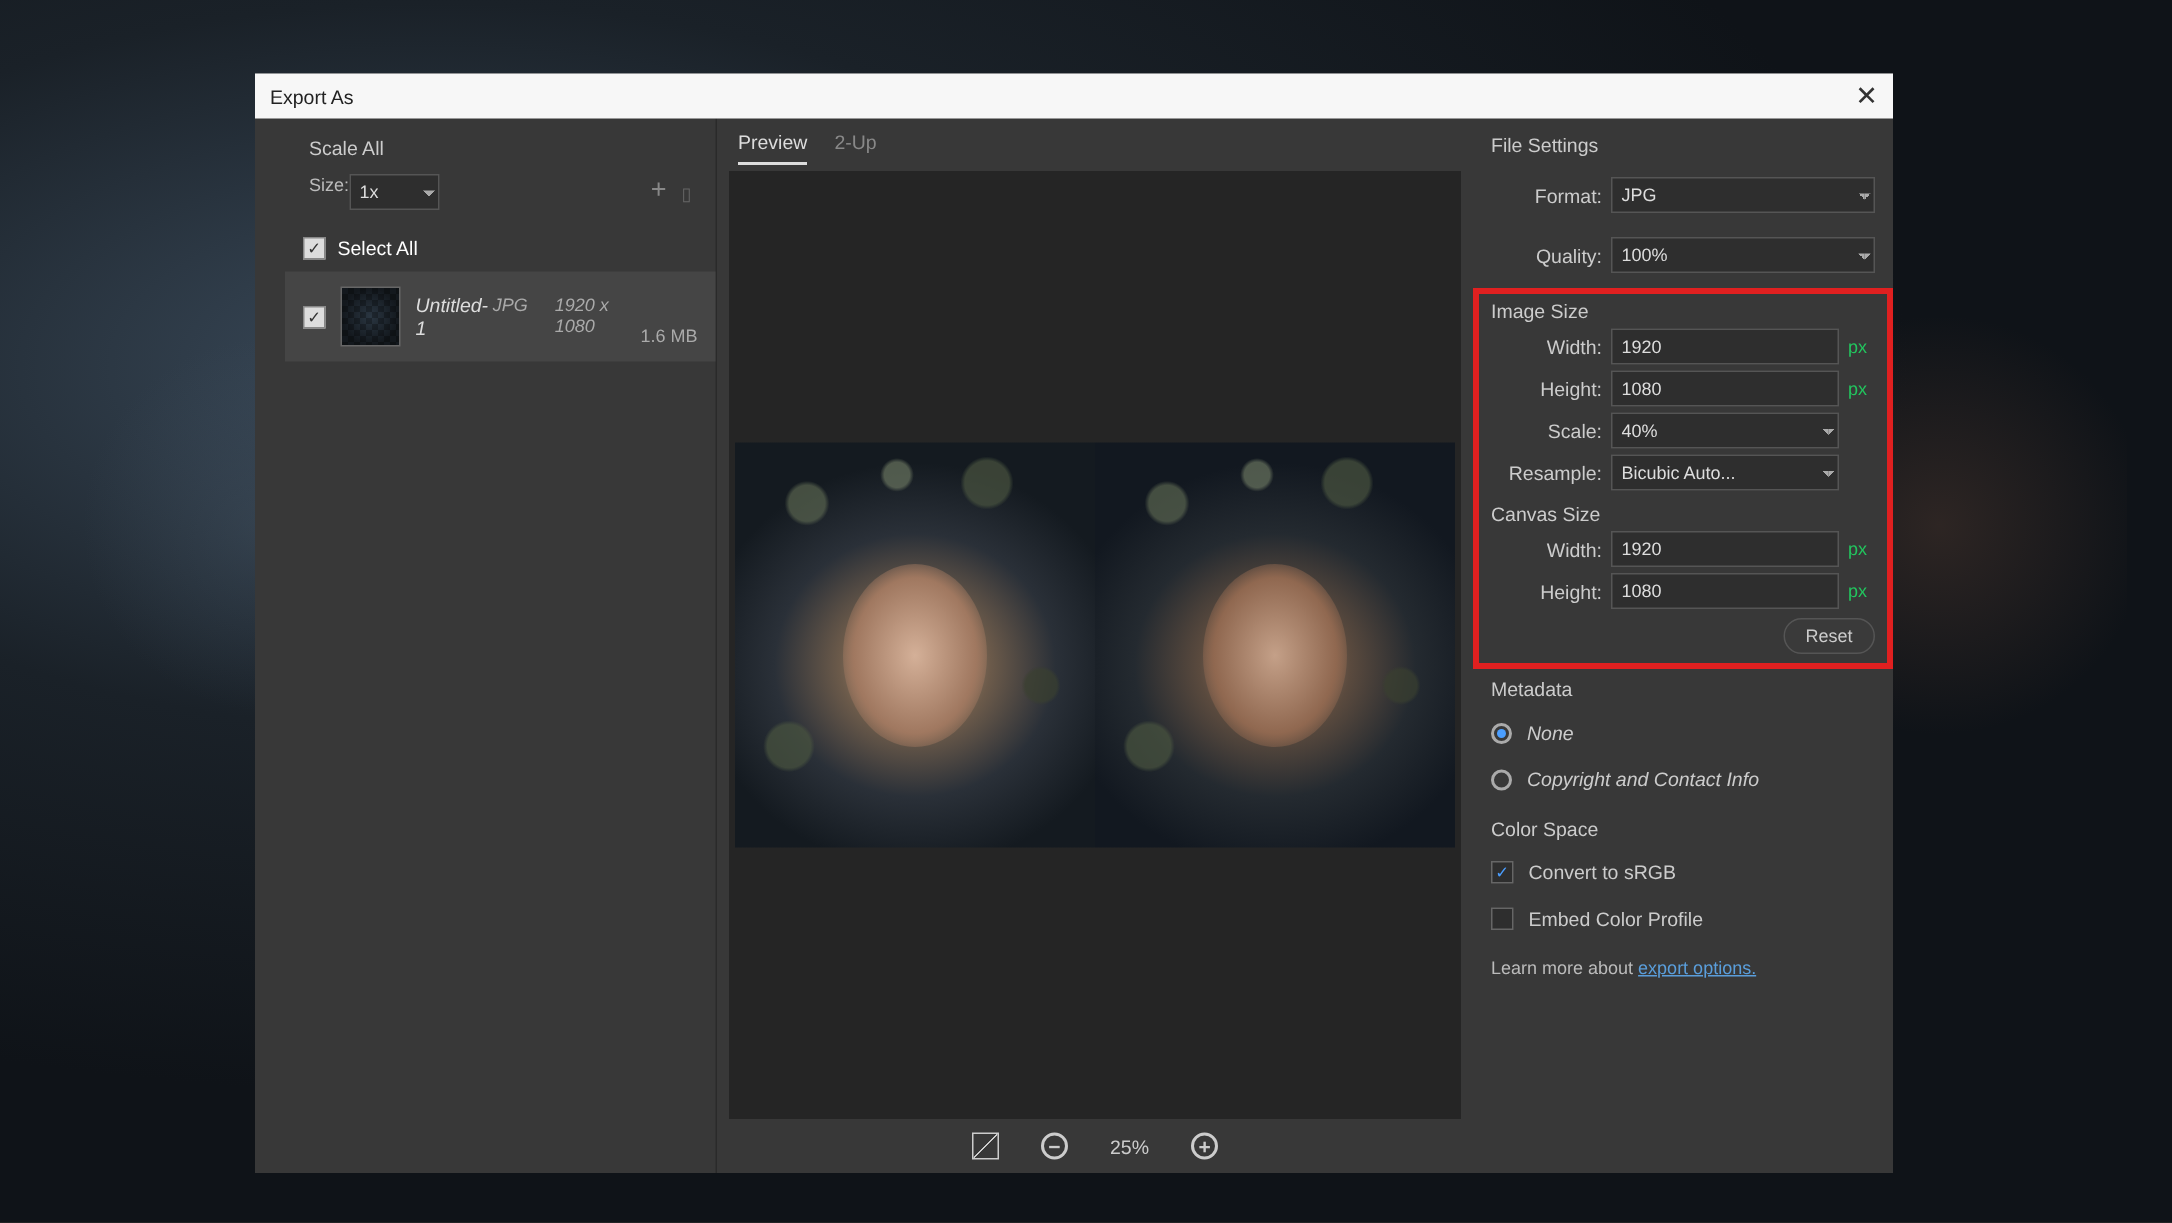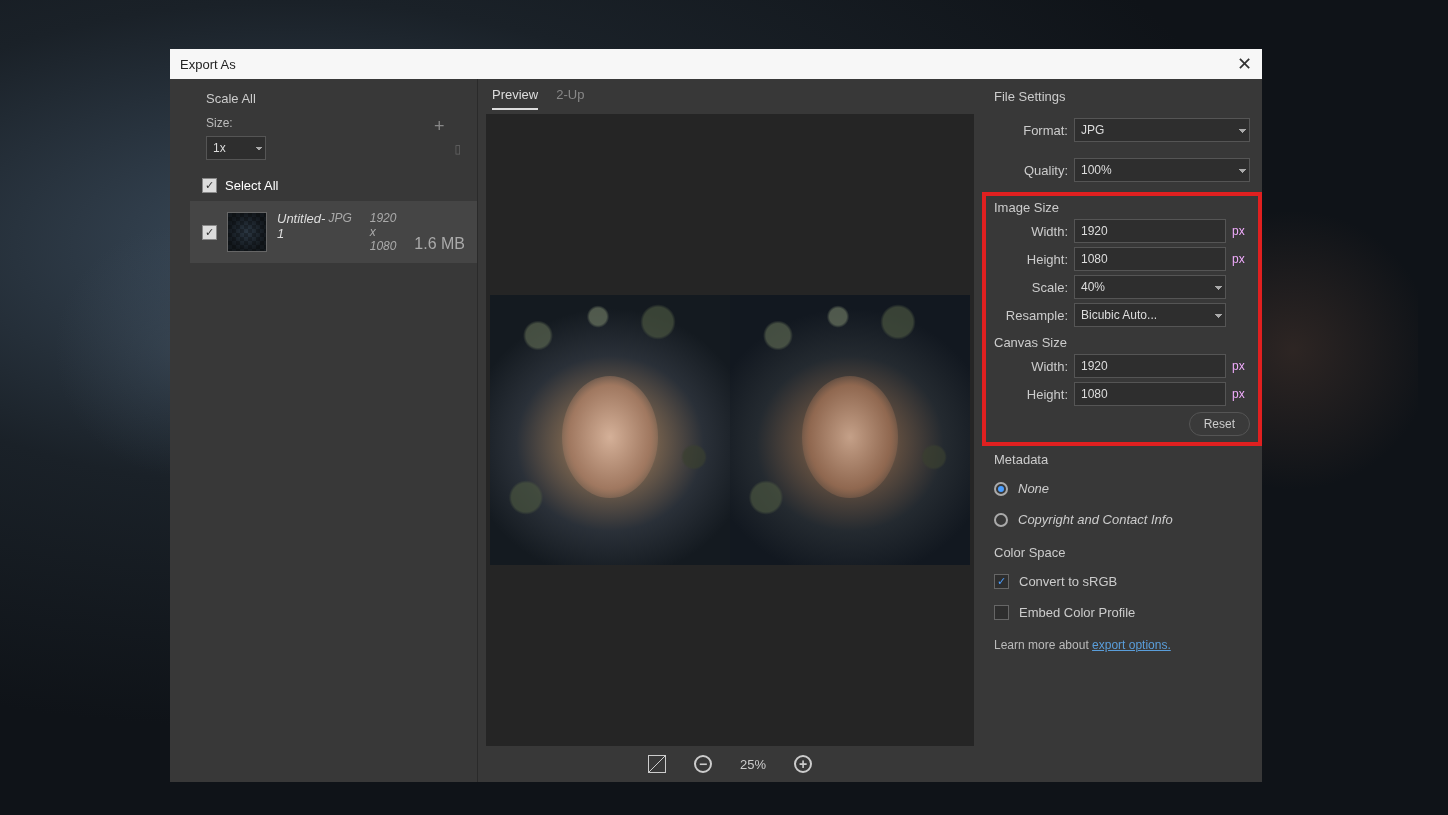--- a/index.html
+++ b/index.html
@@ -11,21 +11,21 @@
   .bg::after{right:30px;top:100px;width:250px;height:500px;background:radial-gradient(circle,#6a4a3a55 0%,transparent 50%);}
   
   .dialog { position:absolute; left:170px; top:49px; width:1092px; height:733px; background:#383838; display:flex; flex-direction:column; }
   .titlebar { height:30px; background:#f7f7f7; display:flex; align-items:center; padding:0 10px; font-size:13px; color:#222; position:relative; }
   .titlebar .close { position:absolute; right:10px; font-size:18px; color:#333; cursor:pointer; }
   
   .body { flex:1; display:flex; background:#383838;padding-left:20px; }
   .left { width:288px; border-right:1px solid #2a2a2a; display:flex; flex-direction:column; }
   .section-title { color:#ccc; font-size:13px; padding:12px 16px 10px; }
   .scale-row { display:flex; align-items:center; padding:0 16px 10px; gap:4px; }
-  .scale-col { display:flex; flex-direction:column; }
+  .scale-col { display:flex; flex-direction:row; }
   .lbl-s { color:#bbb; font-size:12px; margin-bottom:6px; }
   .add-btn { color:#888; font-size:18px; margin-left:auto; cursor:pointer; align-self:flex-start; margin-top:0; }
   .trash { color:#666; font-size:12px; margin-left:6px; align-self:flex-end; margin-bottom:4px; }
   
   .select, .input-fld, .num-fld {
     background:#2e2e2e; border:1px solid #555; color:#ddd; font-size:12px; height:24px; padding:0 6px; 
   }
   .select { appearance:none; padding-right:18px; background-image:linear-gradient(45deg,transparent 50%,#aaa 50%),linear-gradient(135deg,#aaa 50%,transparent 50%); background-position:right 6px top 10px,right 2px top 10px; background-size:4px 4px; background-repeat:no-repeat; }
   .select.size-sel{width:60px;} .suffix-in{width:130px;}
   
@@ -35,21 +35,21 @@
   .sa-lbl { color:#ffffff; font-size:13px; }
   
   .file-item { display:flex; align-items:center; padding:10px 12px; background:#454545; gap:10px; }
   .thumb { width:40px; height:40px; background:
      repeating-conic-gradient(#888 0 25%,#bbb 0 50%) 0 0/8px 8px,
      radial-gradient(circle,#3a4a5a 0%,#1a2128 70%);
      background-blend-mode:multiply; border:1px solid #666; }
   .file-meta { flex:1; display:flex; gap:3px;font-style:italic; }
   .file-name { color:#ddd; font-size:13px; }
   .file-sub { display:flex; gap:18px; color:#aaa; font-size:12px; }
-  .file-size { color:#aaa; font-size:16px; margin-left:auto; align-self:flex-end; }
+  .file-size { color:#aaa; font-size:12px; margin-left:auto; align-self:flex-end; }
   
   .center { flex:1; display:flex; flex-direction:column; background:#383838; padding:0 8px; }
   .tabs { display:flex; gap:18px; padding:8px 6px 0; }
   .tab { color:#888; font-size:13px; padding-bottom:6px; cursor:pointer; }
   .tab.active { color:#ddd; border-bottom:2px solid #ddd; }
   .preview-area { flex:1; background:#252525; display:flex; align-items:center; justify-content:center; position:relative; margin-top:4px;}
   .preview-img { width:480px; height:270px; display:flex; }
   .preview-img .half{flex:1;position:relative;overflow:hidden;}
   .preview-img .half.a{background:
      radial-gradient(ellipse 60% 50% at 50% 55%, #c9a88a 0%, #6b5a4a 35%, #2a3038 65%, #141a20 100%);}
@@ -67,21 +67,21 @@
   .zoom-bar { height:36px; display:flex; align-items:center; justify-content:center; gap:28px; }
   .zb-ic{width:18px;height:18px;display:inline-flex;align-items:center;justify-content:center;color:#ccc;cursor:pointer;font-size:16px;}
   .zb-ic.box{border:1px solid #ccc;background:linear-gradient(135deg,transparent 48%,#ccc 48% 52%,transparent 52%);}
   .zb-ic.circ{border:2px solid #ccc;border-radius:50%;font-size:14px;font-weight:bold;line-height:1;}
   .zoom-lvl{color:#ccc;font-size:13px;}
   
   .right { width:280px; padding:10px 12px; display:flex; flex-direction:column; gap:8px; overflow:visible; }
   .group-title { color:#ccc; font-size:13px; margin-bottom:2px; }
   .row { display:flex; align-items:center; gap:6px; margin:4px 0; }
   .row .rlbl { color:#ccc; font-size:13px; text-align:right; width:74px; }
-  .row .unit { color:#f0abfc; font-size:12px; width:18px; }
+  .row .unit { color:#22c55e; font-size:12px; width:18px; }
   .wide-sel{flex:1;min-width:0;} .num-fld{flex:1;min-width:0;}
   
   .red-box { outline:4px solid #e02020; outline-offset:-2px; padding:6px 10px 8px; margin:0 -10px; }
   .subgroup{margin-top:8px;}
   .reset-row{display:flex;justify-content:flex-end;margin-top:6px;}
   .reset-btn{background:#3a3a3a;border:1px solid #555;color:#ccc;font-size:12px;padding:4px 14px;border-radius:12px;cursor:pointer;}
   
   .radio-row{display:flex;align-items:center;gap:10px;margin:4px 0;font-style:italic;}
   .radio{width:14px;height:14px;border:2px solid #aaa;border-radius:50%;display:inline-flex;align-items:center;justify-content:center;cursor:pointer;}
   .radio.on::after{content:"";width:6px;height:6px;background:#4a9eff;border-radius:50%;}

